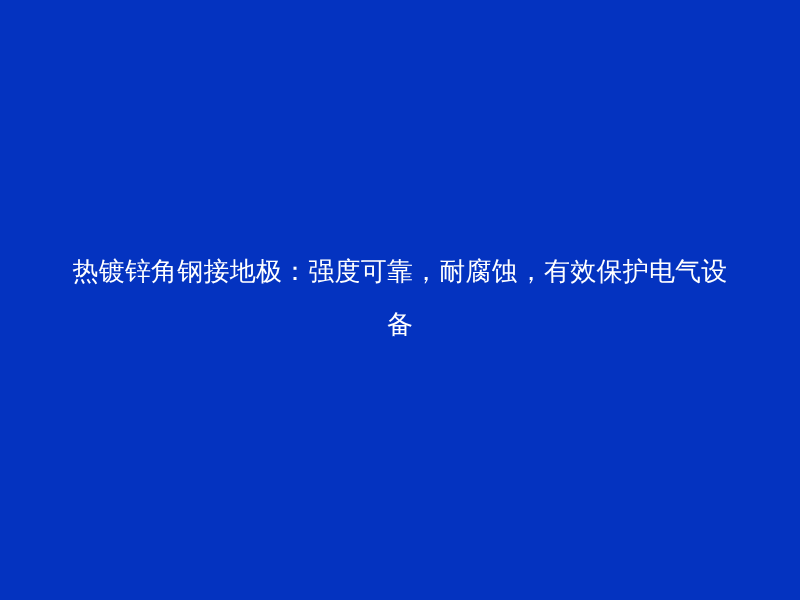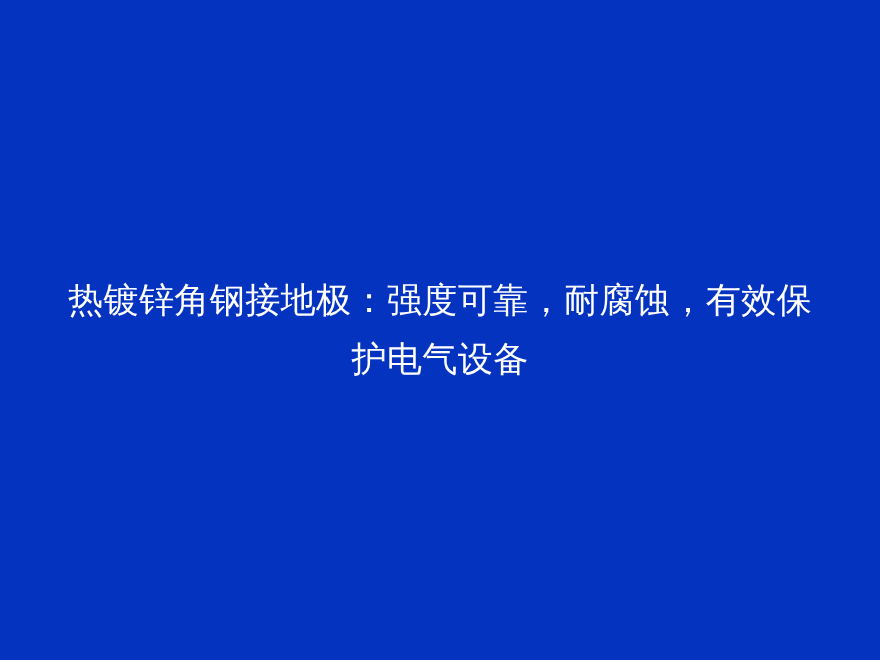--- a/index.html
+++ b/index.html
@@ -29,22 +29,22 @@
   .banner-text-block {
     width: 700px;
     text-align: center;
     padding: 0 10px;
     box-sizing: border-box;
   }
 
   .banner-title {
     margin: 0;
     color: #ffffff;
-    font-family: Liberation Serif, serif;
-    font-size: 32px;
+    font-family: Liberation Mono, monospace;
+    font-size: 26px;
     font-weight: 400;
     line-height: 53px;
     letter-spacing: 0.2px;
     text-align: center;
     white-space: normal;
     word-break: break-word;
   }
 </style>
 </head>
 <body>

